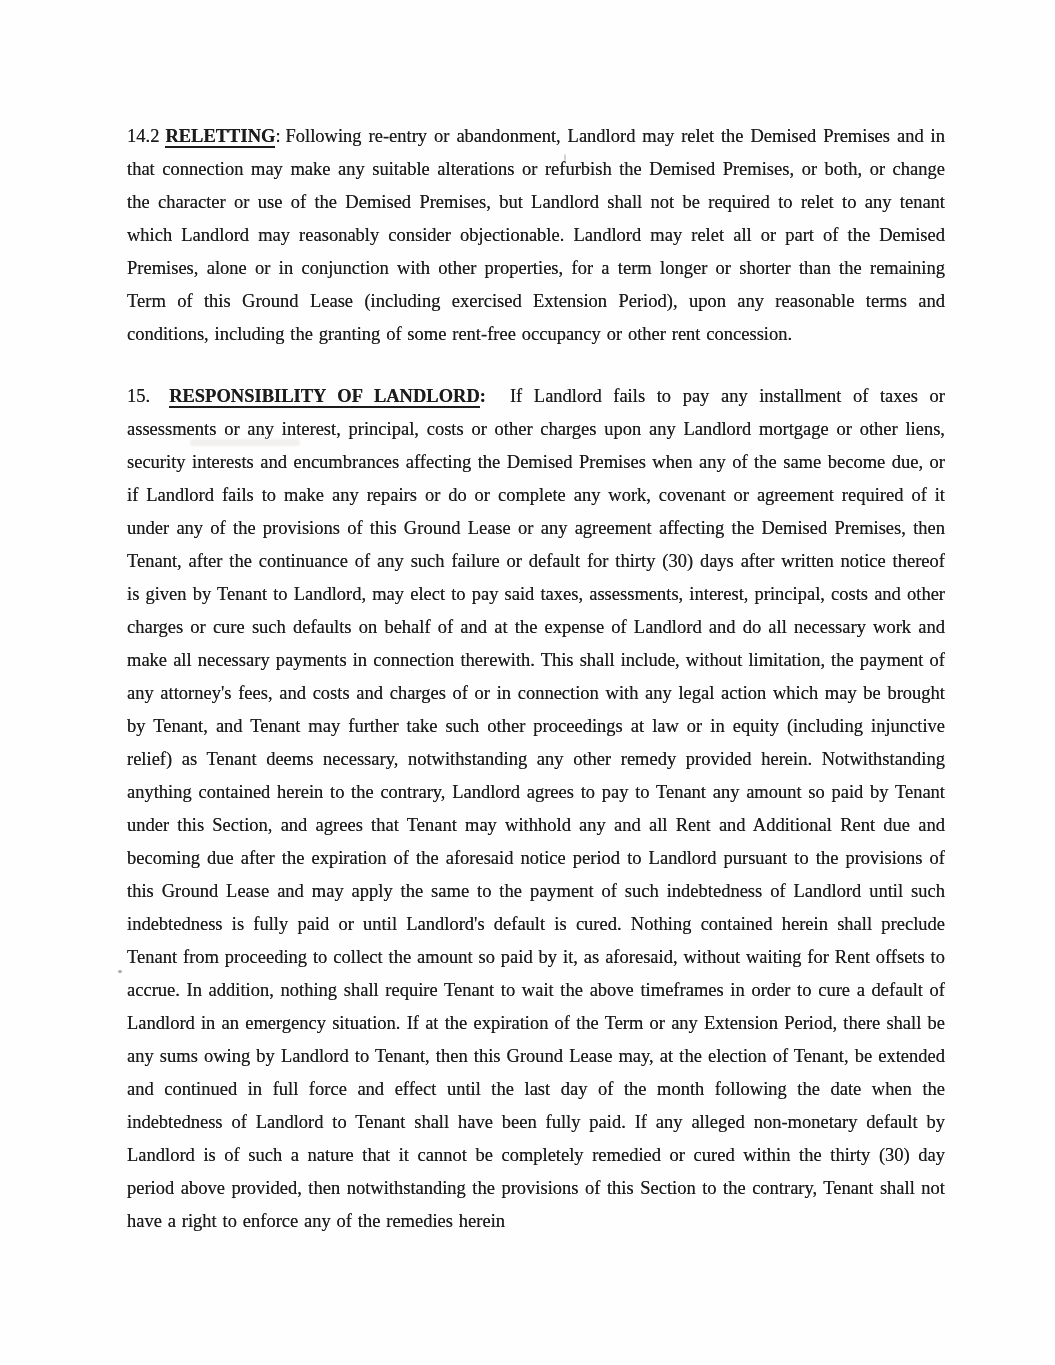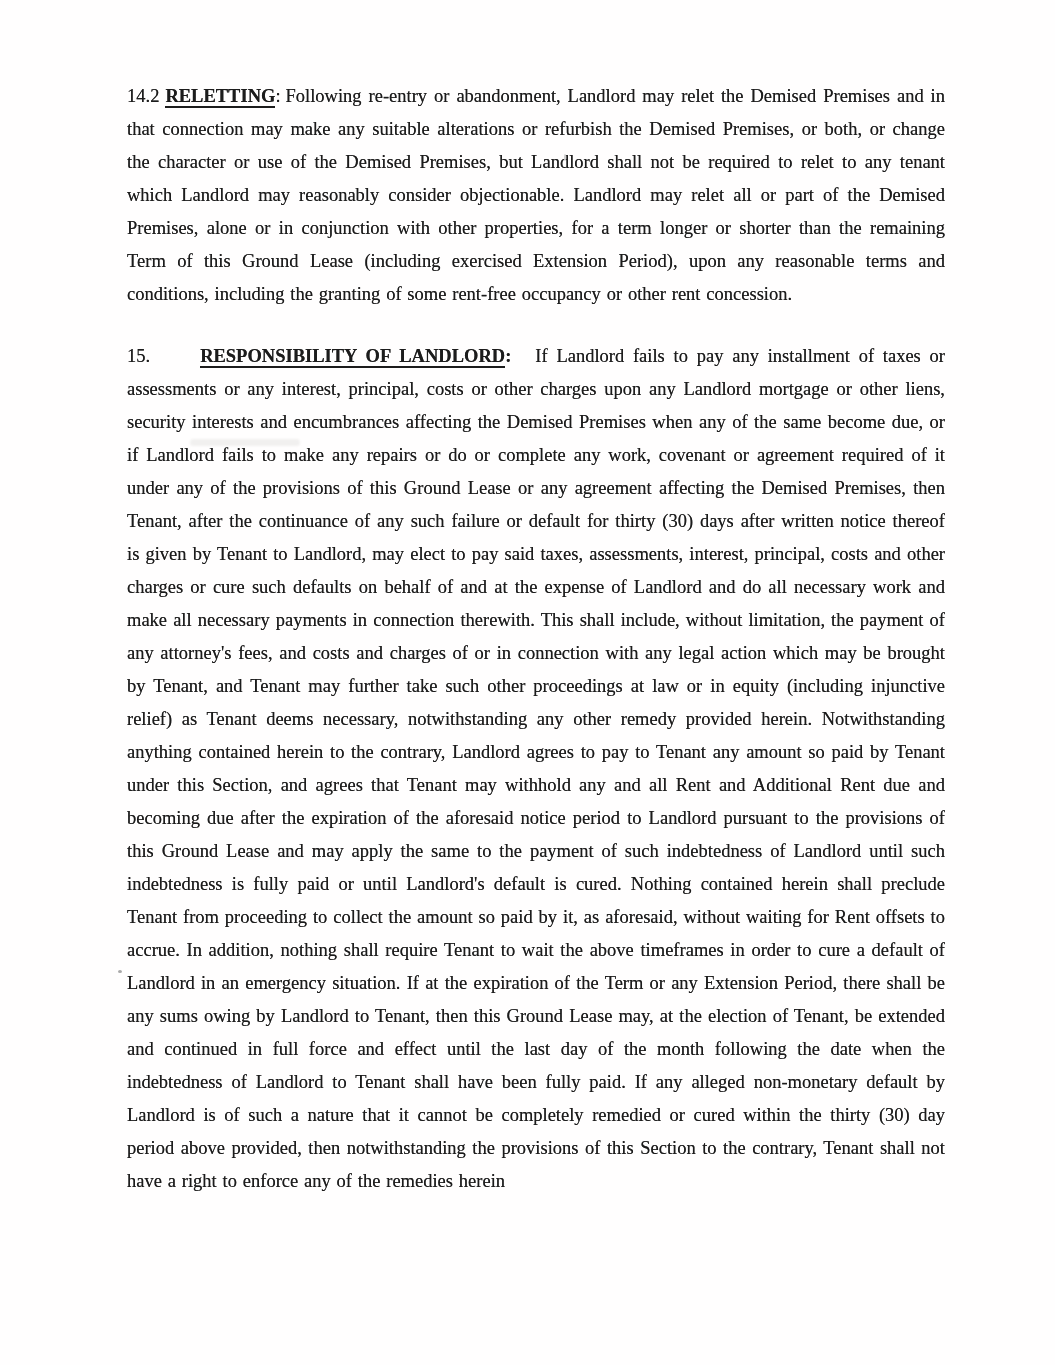--- a/index.html
+++ b/index.html
@@ -6,21 +6,21 @@
     margin: 0;
     padding: 0;
     background: #ffffff;
   }
   .page {
     position: relative;
     width: 1055px;
     height: 1365px;
     background: #fffefe;
     box-sizing: border-box;
-    padding: 80px 110px 0 127px;
+    padding: 120px 110px 0 127px;
     overflow: hidden;
     font-family: "Liberation Serif", "DejaVu Serif", serif;
   }
   .para {
     margin: 0 0 29px 0;
     font-size: 18.5px;
     line-height: 33px;
     color: #1c1c1c;
     text-align: justify;
     text-align-last: left;
@@ -31,21 +31,21 @@
   .sec-title {
     font-weight: 700;
     border-bottom: 2px solid #1c1c1c;
     padding-bottom: 0px;
   }
   .sec-colon { font-weight: 400; }
   
   .para-14 .sec-num   { margin-right: 6px; }
   .para-14 .sec-body  { margin-left: 5px; }
   
-  .para-15 .sec-num   { margin-right: 50px; }
+  .para-15 .sec-num   { margin-right: 19px; }
   .para-15 .sec-colon { font-weight: 700; }
   .para-15 .sec-body  { margin-left: 24px; }
   
   .speck {
     position: absolute;
     background: #c4c4c4;
     border-radius: 50%;
   }
   .speck-1 { left: 564px; top: 154px; width: 2px; height: 7px; background:#cfcfcf; }
   .speck-2 { left: 118px; top: 970px; width: 4px; height: 3px; background:#a9a9a9; }

